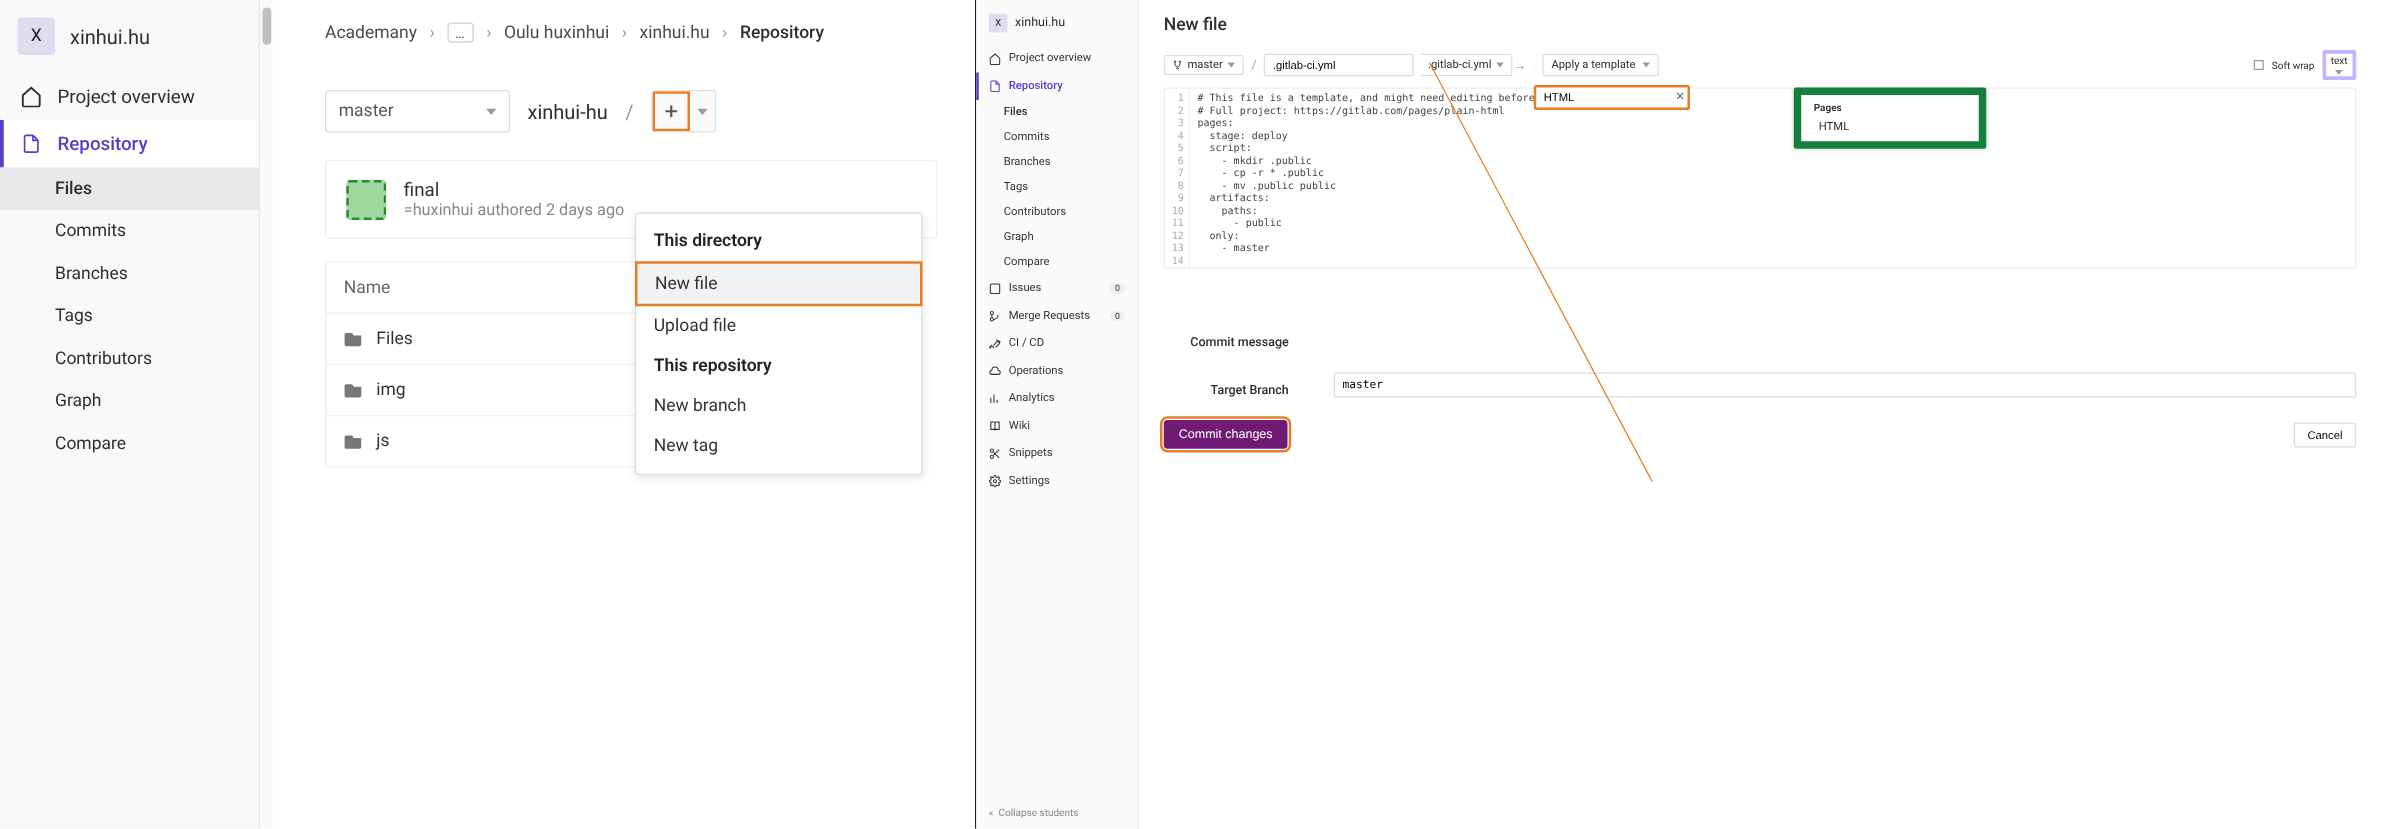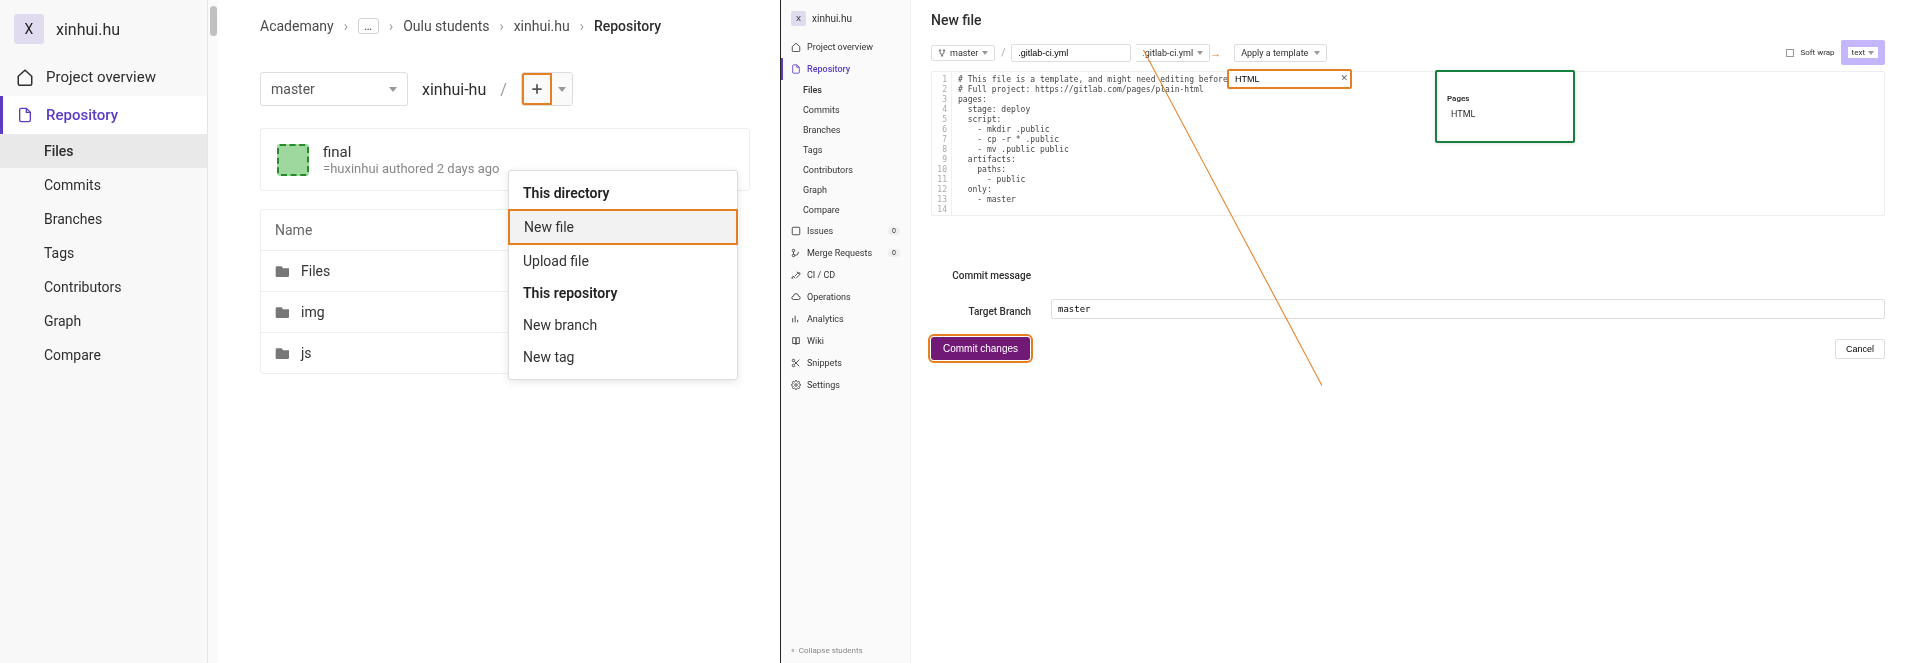--- a/index.html
+++ b/index.html
@@ -71,31 +71,31 @@
 .cr-branch { display: flex; align-items: center; gap: 4px; border: 1px solid #ddd; border-radius: 2px; padding: 2px 6px; font-size: 9px; }
 .cr-slash { color: #aaa; }
 .cr-filename-input { border: 1px solid #ddd; border-radius: 2px; padding: 2px 6px; font-size: 9px; width: 120px; height: 18px; }
 .cr-ext { border: 1px solid #ddd; border-left: none; border-radius: 0 2px 2px 0; padding: 2px 6px; font-size: 9px; height: 18px; display: flex; align-items: center; margin-left: -1px; }
 .cr-template-group { position: relative; }
 .cr-template-input { border: 2px solid #e67e22; border-radius: 2px; padding: 2px 6px; font-size: 9px; width: 125px; height: 20px; }
 .cr-template-close { position: absolute; right: 4px; top: 4px; font-size: 9px; color: #666; cursor: pointer; }
 .cr-template-btn { border: 1px solid #ddd; border-radius: 2px; padding: 2px 6px; font-size: 9px; display: flex; align-items: center; gap: 6px; height: 18px; }
 .cr-options { margin-left: auto; display: flex; align-items: center; gap: 6px; font-size: 8px; }
 .cr-check { width: 8px; height: 8px; border: 1px solid #999; }
-.cr-textsel { border: 7px solid #c4b5fd; border-radius: 2px; padding: 1px 4px; display: flex; align-items: center; gap: 3px; }
-
-.cr-template-dropdown { position: absolute; left: 524px; top: 70px; width: 140px; background: #fff; border: 2px solid #15803d; border-radius: 2px; box-shadow: 0 1px 4px rgba(0,0,0,.1); padding: 19px 0; font-size: 9px; }
+.cr-textsel { border: 3px solid #c4b5fd; border-radius: 2px; padding: 1px 4px; display: flex; align-items: center; gap: 3px; flex-direction: column; }
+
+.cr-template-dropdown { position: absolute; left: 524px; top: 70px; width: 154px; background: #fff; border: 6px solid #15803d; border-radius: 2px; box-shadow: 0 1px 4px rgba(0,0,0,.1); padding: 3px 0; font-size: 9px; }
 .cr-td-heading { padding: 3px 10px; font-weight: 600; font-size: 8px; }
 .cr-td-item { padding: 3px 14px; cursor: pointer; }
 
 .code-box { border: 1px solid #eee; border-radius: 2px; display: flex; font-family: Menlo, Consolas, monospace; font-size: 8px; height: 145px; margin-bottom: 50px; }
 .code-gutter { width: 20px; text-align: right; padding: 3px 4px; color: #aaa; border-right: 1px solid #f0f0f0; line-height: 10px; }
 .code-body { flex: 1; padding: 3px 6px; line-height: 10px; white-space: pre; color: #444; }
 
-.form-row { display: flex; align-items: center; gap: 20px; margin-bottom: 18px; }
+.form-row { display: flex; align-items: flex-end; gap: 36px; margin-bottom: 18px; }
 .form-label { width: 100px; text-align: right; font-weight: 500; font-size: 10px; padding-top: 4px; }
 .form-field { flex: 1; }
 .form-input { border: 1px solid #ddd; border-radius: 2px; padding: 4px 6px; font-size: 9px; width: 100%; font-family: monospace; }
 
 .btn-row { display: flex; align-items: center; gap: 8px; }
 .commit-btn { background: #701a75; color: #fff; border: none; border-radius: 3px; padding: 6px 12px; font-size: 10px; cursor: pointer; outline: 2px solid #e67e22; outline-offset: 1px; }
 .cancel-btn { margin-left: auto; background: #fff; border: 1px solid #ddd; border-radius: 2px; padding: 4px 10px; font-size: 9px; }
 
 .arrow-right { position: absolute; color: #e67e22; font-size: 11px; }
 .diag-line { position: absolute; width: 1px; background: #e67e22; transform-origin: top; }
@@ -143,21 +143,21 @@
     <div class="scrollbar-left">
         <div class="scroll-thumb"></div>
       </div>
 
     <div class="content-left">
       <div class="breadcrumbs">
         <span class="bc-item">Academany</span>
         <span class="bc-sep">›</span>
         <span class="bc-ellipsis bc-item">…</span>
         <span class="bc-sep">›</span>
-        <span class="bc-item">Oulu students</span>
+        <span class="bc-item">Oulu huxinhui</span>
         <span class="bc-sep">›</span>
         <span class="bc-item">xinhui.hu</span>
         <span class="bc-sep">›</span>
         <span class="bc-strong">Repository</span>
       </div>
 
       <div class="toolbar-row">
         <div class="branch-select">
           <span>master</span>
           <span class="chev-down"></span>

